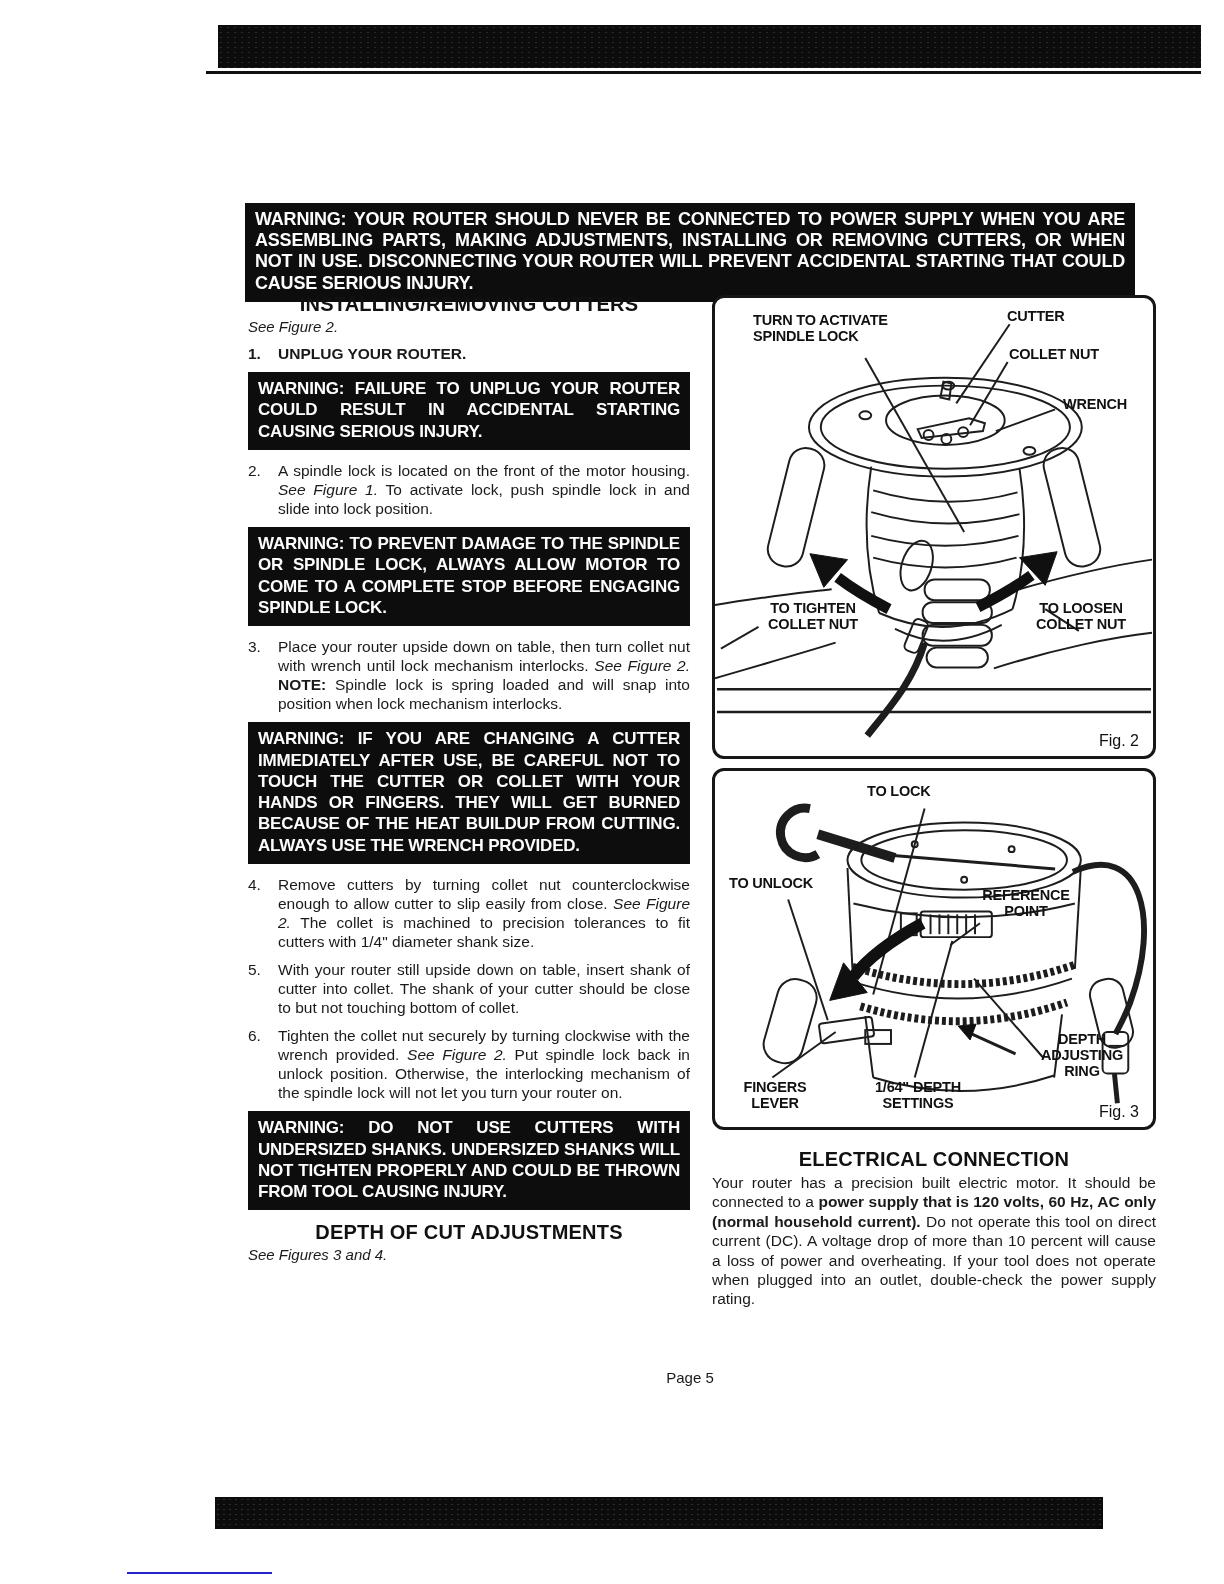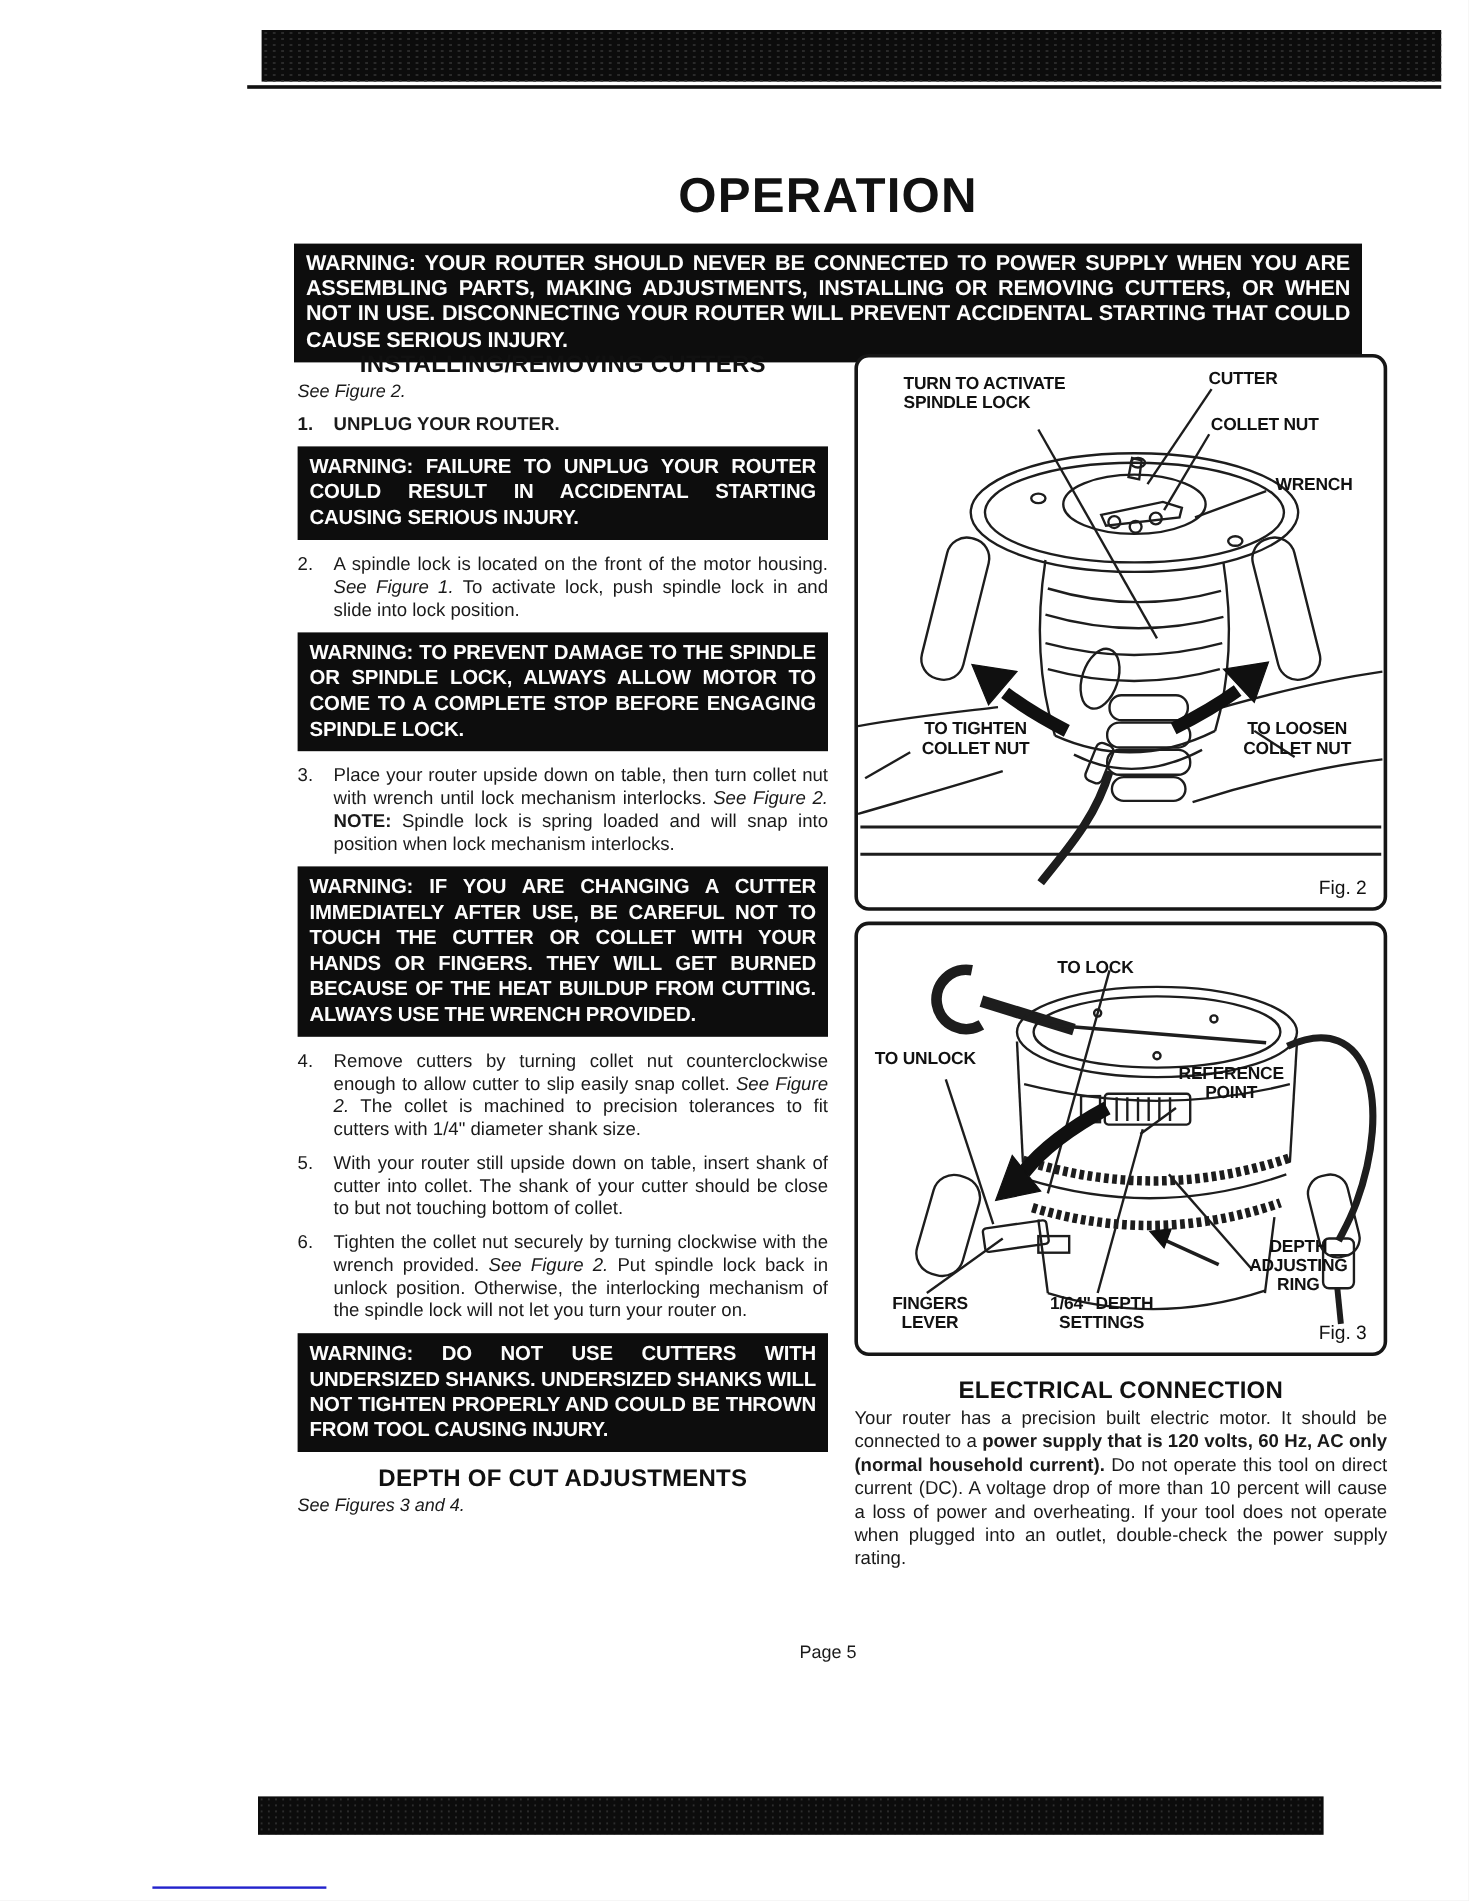--- a/index.html
+++ b/index.html
@@ -50,39 +50,38 @@
 
   
   .lbl-spindle{left:38px; top:14px; width:212px; text-align:left;}
   .lbl-cutter{left:292px; top:10px;}
   .lbl-colletnut{left:294px; top:48px;}
   .lbl-wrench{left:348px; top:98px;}
   .lbl-tighten{left:22px; top:302px; width:152px; text-align:center;}
   .lbl-loosen{left:290px; top:302px; width:152px; text-align:center;}
 
   
-  .lbl-tolock{left:166px; top:12px;margin-top:16px;}
+  .lbl-tolock{left:152px; top:12px;}
   .lbl-tounlock{left:14px; top:104px;}
   .lbl-refpoint{left:252px; top:116px; width:118px; text-align:center;}
   .lbl-clamp{left:8px; top:308px; width:104px; text-align:center;}
   .lbl-settings{left:140px; top:308px; width:126px; text-align:center;}
   .lbl-ring{left:300px; top:260px; width:134px; text-align:center;}
 
   .elec-head{margin-top:16px;}
   .page-number{position:absolute; left:245px; top:1369px; width:890px; text-align:center; font-size:15px;}
 </style>
 </head>
 <body>
 
 <div class="sheet">
 
   <div class="top-bar"></div>
   <div class="top-bar-underline"></div>
 
-  <div class="page-title">OPERATION</div>
 
   <div class="warning-box top-warning">WARNING: YOUR ROUTER SHOULD NEVER BE CONNECTED TO POWER SUPPLY WHEN YOU ARE ASSEMBLING PARTS, MAKING ADJUSTMENTS, INSTALLING OR REMOVING CUTTERS, OR WHEN NOT IN USE.  DISCONNECTING YOUR ROUTER WILL PREVENT ACCIDENTAL STARTING THAT COULD CAUSE SERIOUS INJURY.</div>
 
   <div class="col-left">
     <h2 class="sect">INSTALLING/REMOVING CUTTERS</h2>
     <div class="see-note">See Figure 2.</div>
 
     <div class="step">
       <span class="step-num bold">1.</span>
       <div class="step-text"><span class="seg-b">UNPLUG YOUR ROUTER.</span></div>
@@ -99,21 +98,21 @@
 
     <div class="step">
       <span class="step-num">3.</span>
       <div class="step-text"><span>Place your router upside down on table, then turn collet nut with wrench until lock mechanism interlocks.  </span><span class="seg-i">See Figure 2.</span><span> </span><span class="seg-b">NOTE:</span><span> Spindle lock is spring loaded and will snap into position when lock mechanism interlocks.</span></div>
     </div>
 
     <div class="warning-box col-warning">WARNING:  IF YOU ARE CHANGING A CUTTER IMMEDIATELY AFTER USE, BE CAREFUL NOT TO TOUCH THE CUTTER OR COLLET WITH YOUR HANDS OR FINGERS.  THEY WILL GET BURNED BECAUSE OF THE HEAT BUILDUP FROM CUTTING.  ALWAYS USE THE WRENCH PROVIDED.</div>
 
     <div class="step">
       <span class="step-num">4.</span>
-      <div class="step-text"><span>Remove cutters by turning collet nut counterclockwise enough to allow cutter to slip easily snap collet.  </span><span class="seg-i">See Figure 2.</span><span>  The collet is machined to precision tolerances to fit cutters with 1/4" diameter shank size.</span></div>
+      <div class="step-text"><span>Remove cutters by turning collet nut counterclockwise enough to allow cutter to slip easily from close.  </span><span class="seg-i">See Figure 2.</span><span>  The collet is machined to precision tolerances to fit cutters with 1/4" diameter shank size.</span></div>
     </div>
 
     <div class="step">
       <span class="step-num">5.</span>
       <div class="step-text"><span>With your router still upside down on table, insert shank of cutter into collet.  The shank of your cutter should be close to but not touching bottom of collet.</span></div>
     </div>
 
     <div class="step">
       <span class="step-num">6.</span>
       <div class="step-text"><span>Tighten the collet nut securely by turning clockwise with the wrench provided.  </span><span class="seg-i">See Figure 2.</span><span>  Put spindle lock back in unlock position.  Otherwise, the interlocking mechanism of the spindle lock will not let you turn your router on.</span></div>

